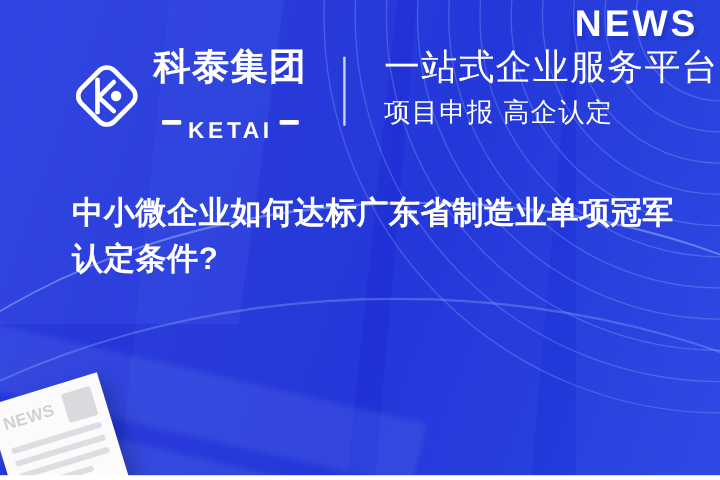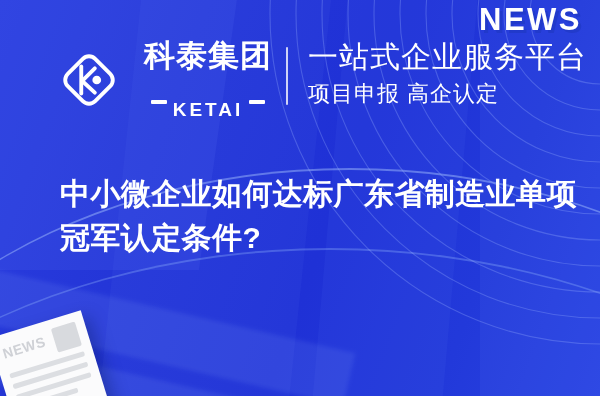--- a/index.html
+++ b/index.html
@@ -149,21 +149,21 @@
     display: flex;
     align-items: center;
     gap: 0;
   }
   .logo-mark {
     width: 62px;
     height: 62px;
     flex: 0 0 auto;
   }
   .logo-words {
-    margin-left: 24px;
+    margin-left: 8px;
     display: flex;
     flex-direction: column;
     align-items: center;
     line-height: 1;
     gap: 24px;
   }
   .logo-cn {
     color: #ffffff;
     font-size: 31px;
     font-weight: bold;
@@ -194,21 +194,21 @@
     left: 286px;
     top: 47px;
     width: 2px;
     height: 58px;
     background: rgba(255,255,255,0.78);
     border-radius: 1px;
   }
 
   .tagline-block {
     position: absolute;
-    left: 308px;
+    left: 320px;
     top: 40px;
   }
   .tagline-main {
     color: #ffffff;
     font-size: 30px;
     letter-spacing: 1px;
     line-height: 1.12;
     white-space: nowrap;
   }
   .tagline-sub {
@@ -216,24 +216,24 @@
     font-size: 22px;
     letter-spacing: 1px;
     margin-top: 5px;
     white-space: nowrap;
   }
 
   
   .headline {
     position: absolute;
     left: 60px;
-    top: 172px;
+    top: 158px;
     width: 520px;
     color: #ffffff;
-    font-size: 30px;
+    font-size: 26px;
     font-weight: bold;
     line-height: 1.48;
     letter-spacing: 0.4px;
   }
 
   
   .newspaper {
     position: absolute;
     left: 2px;
     top: 322px;

